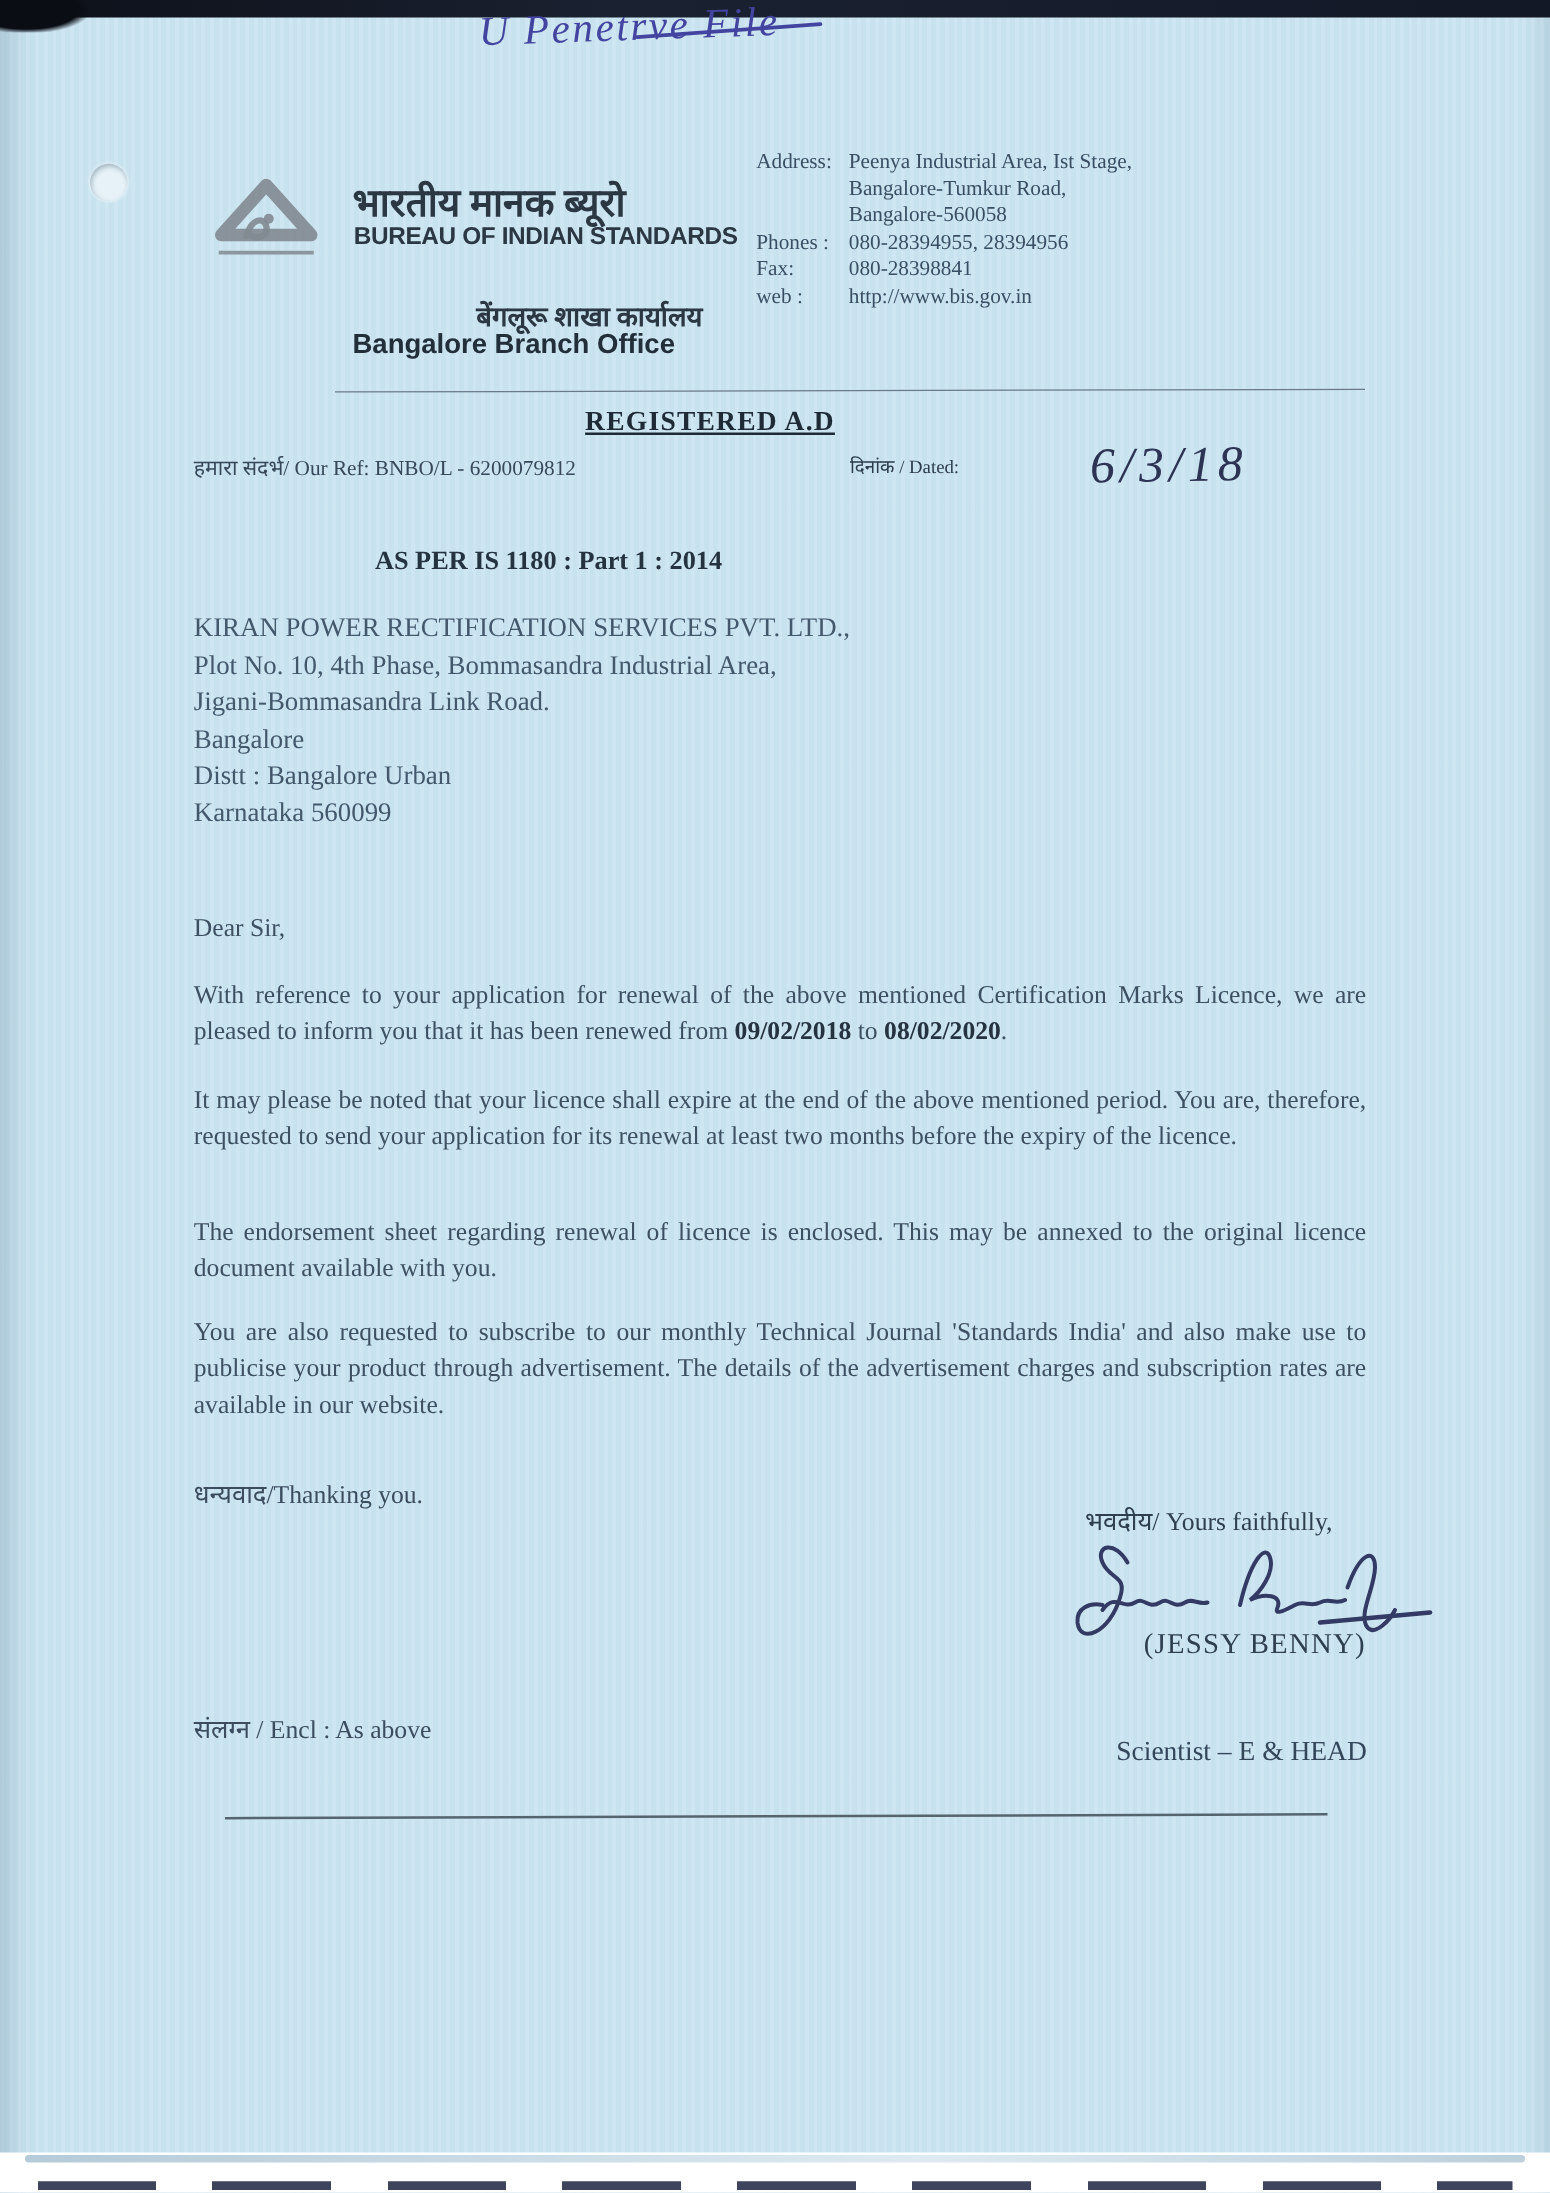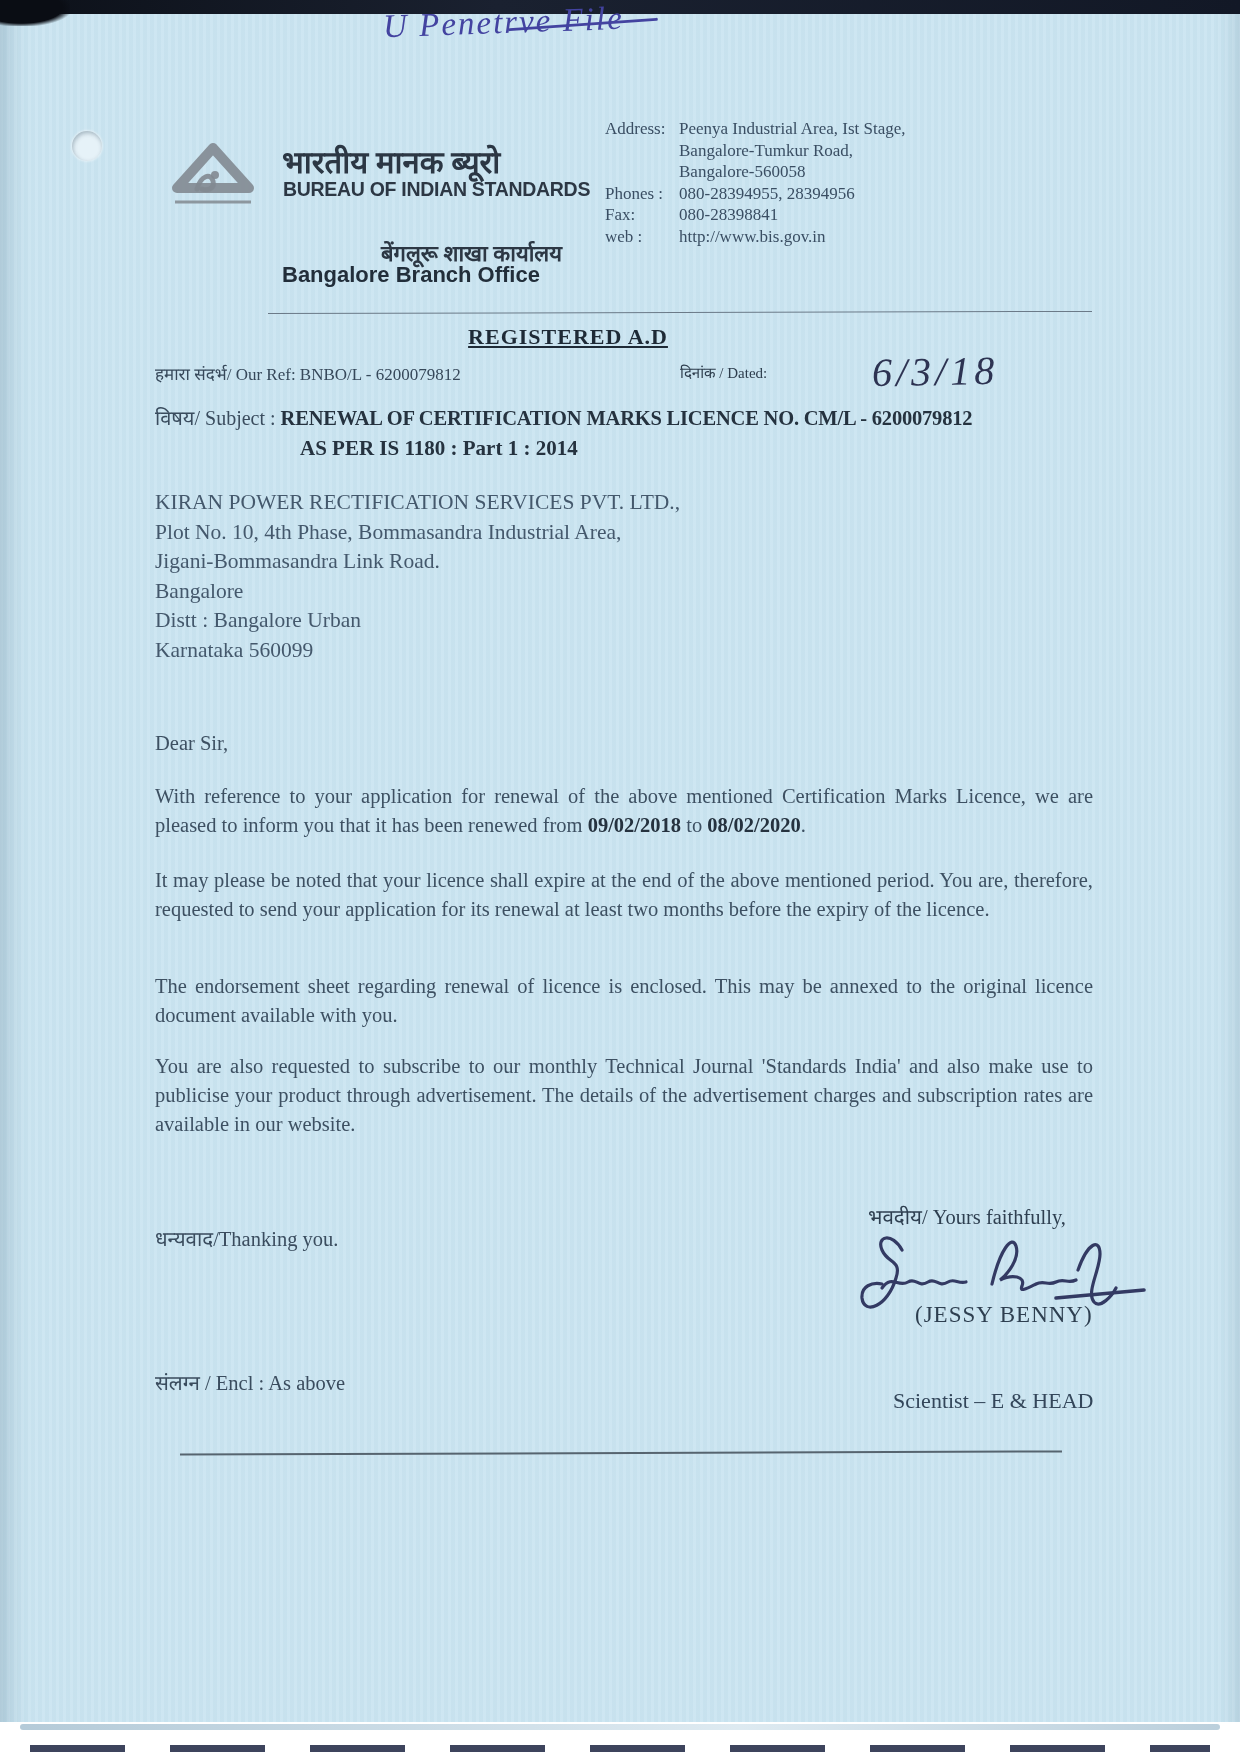--- a/index.html
+++ b/index.html
@@ -124,24 +124,20 @@
 
   <div class="abs registered" style="left:0;top:324px;width:1136px;text-align:center;">REGISTERED A.D</div>
 
   <div class="abs serif" style="left:155px;top:362px;font-size:17px;color:#36485a;">
     <span>हमारा संदर्भ/ Our Ref:</span>
     <span>BNBO/L - 6200079812</span>
   </div>
   <div class="abs serif" style="left:680px;top:362px;font-size:15px;color:#2c3c4c;text-align:right;">दिनांक / Dated:</div>
   <div class="abs hand" style="left:872px;top:348px;font-size:40px;color:#2d3352;letter-spacing:4px;transform:rotate(-1deg);">6/3/18</div>
 
-  <div class="abs serif" style="left:155px;top:404px;font-size:20px;color:#3a4c5e;">
-    <span>विषय/ Subject :</span>
-    <span class="bold ink-dark" style="font-size:20.5px;letter-spacing:-0.2px;">RENEWAL OF CERTIFICATION MARKS LICENCE NO.   CM/L - 6200079812</span>
-  </div>
   <div class="abs serif bold ink-dark" style="left:300px;top:436px;font-size:21px;">AS PER   IS 1180 : Part 1 : 2014</div>
 
   <div class="abs" style="left:155px;top:488px;">
     <div class="recipient-line">KIRAN POWER RECTIFICATION SERVICES PVT. LTD.,</div>
     <div class="recipient-line">Plot No. 10, 4th Phase, Bommasandra Industrial Area,</div>
     <div class="recipient-line">Jigani-Bommasandra Link Road.</div>
     <div class="recipient-line">Bangalore</div>
     <div class="recipient-line">Distt : Bangalore Urban</div>
     <div class="recipient-line">Karnataka 560099</div>
   </div>
@@ -151,21 +147,21 @@
   <div class="abs para" style="left:155px;top:782px;">
     <span>With reference to your application for renewal of the above mentioned Certification Marks Licence, we are pleased to inform you that it has been renewed from </span><span class="bold ink-dark">09/02/2018</span><span> to </span><span class="bold ink-dark">08/02/2020</span><span>.</span>
   </div>
 
   <div class="abs para" style="left:155px;top:866px;">It may please be noted that your licence shall expire at the end of the above mentioned period. You are, therefore, requested to send your application for its renewal at least two months before the expiry of the licence.</div>
 
   <div class="abs para" style="left:155px;top:972px;">The endorsement sheet regarding renewal of licence is enclosed. This may be annexed to the original licence document available with you.</div>
 
   <div class="abs para" style="left:155px;top:1052px;">You are also requested to subscribe to our monthly Technical Journal 'Standards India' and also make use to publicise your product through advertisement. The details of the advertisement charges and subscription rates are available in our website.</div>
 
-  <div class="abs serif" style="left:155px;top:1180px;font-size:20.5px;color:#3a4c5e;margin-top:44px;">धन्यवाद/Thanking you.</div>
+  <div class="abs serif" style="left:155px;top:1180px;font-size:20.5px;color:#3a4c5e;">धन्यवाद/Thanking you.</div>
 
   <div class="abs serif" style="left:868px;top:1202px;font-size:20.5px;color:#2e3f50;">भवदीय/ Yours faithfully,</div>
 
   <div class="abs" style="left:840px;top:1228px;width:330px;height:95px;">
     <svg width="330" height="95" viewBox="0 0 330 95">
       <g fill="none" stroke="#333a63" stroke-width="3.2" stroke-linecap="round">
         <path d="M62,22 C52,4 36,8 42,22 C48,36 62,32 56,50 C48,78 24,88 22,70 C21,58 32,54 42,56"></path>
         <path d="M42,60 C52,46 58,60 68,54 C76,49 78,60 88,54 C96,49 98,60 108,54 C114,50 118,56 126,54"></path>
         <path d="M152,56 C160,22 172,6 176,18 C180,30 168,46 160,52 C172,46 186,48 182,58 C179,65 188,60 196,56 C204,52 208,58 216,54 C224,50 228,56 236,52"></path>
         <path d="M238,42 C248,14 260,10 260,26 C260,42 246,64 254,74 C260,81 272,68 276,60"></path>

